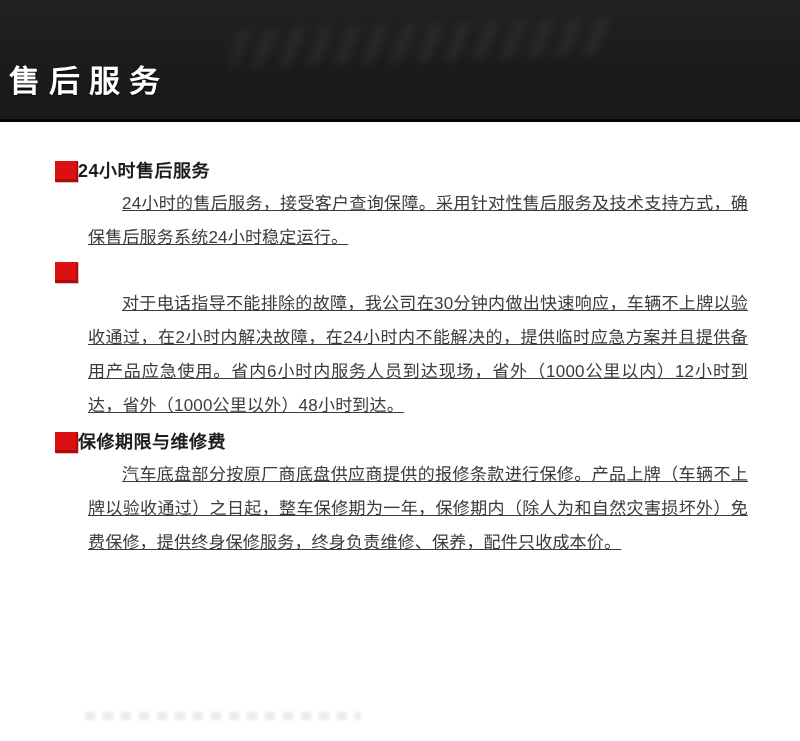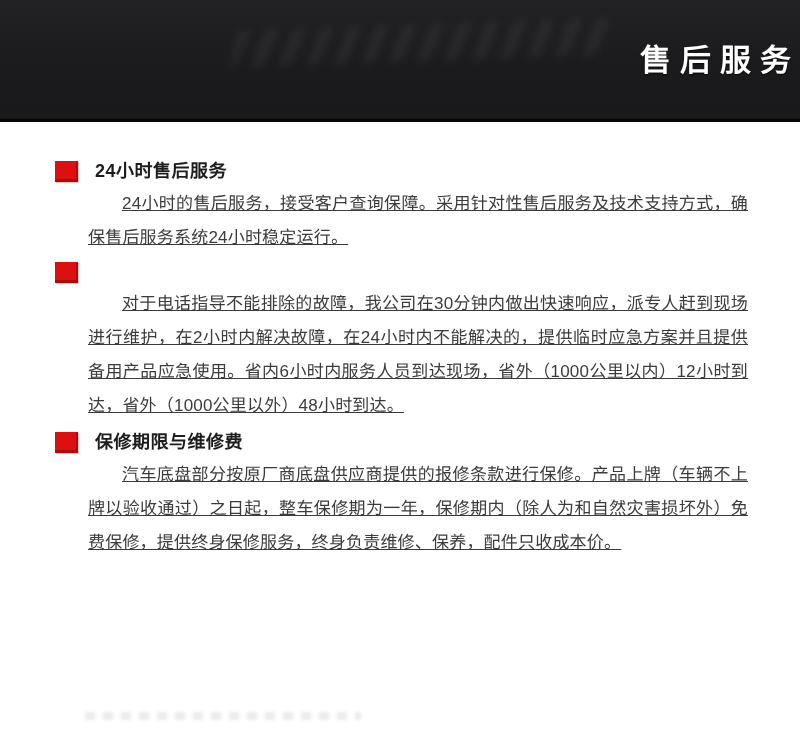--- a/index.html
+++ b/index.html
@@ -15,38 +15,38 @@
     background:var(--page-bg);
     font-family:"Liberation Sans","DejaVu Sans",sans-serif;
     -webkit-font-smoothing:antialiased;
   }
   .page{position:relative;width:800px;height:741px;}
   
   .hero{
     position:relative;height:122px;box-sizing:border-box;
     background:linear-gradient(180deg,#222224 0%,#1b1b1d 55%,#19191b 100%);
     border-bottom:3px solid #060606;
-    display:flex;align-items:flex-end;justify-content:flex-end;
-    padding-bottom:39px;
+    display:flex;align-items:flex-end;justify-content:flex-start;
+    padding-bottom:18px;
   }
   .hero-title{
     margin:0;color:#fff;font-size:31px;font-weight:700;
     letter-spacing:9px;text-indent:9px;
     text-shadow:0 1px 2px rgba(0,0,0,.8);
   }
   .hero-watermark{
     position:absolute;left:235px;top:24px;width:370px;height:38px;
     background:repeating-linear-gradient(100deg,rgba(90,90,90,.55) 0 13px,transparent 13px 27px);
     filter:blur(4px);transform:skewX(-14deg) rotate(-2deg);
     opacity:.35;pointer-events:none;
   }
   
   .content{padding:30px 52px 0 55px;}
   .section{margin-bottom:4px;}
-  .heading-row{display:flex;align-items:center;gap:17px;margin:7px 0 4px 0;}
+  .heading-row{display:flex;align-items:center;margin:7px 0 4px 0;}
   .bullet{
     flex:0 0 auto;width:23px;height:21px;background:var(--red);
     box-shadow:inset -2px -3px 0 rgba(0,0,0,.22), 1px 1px 0 rgba(150,0,0,.25);
   }
   .heading{
     margin:0;font-size:18px;font-weight:700;color:var(--heading-text);
     letter-spacing:.5px;line-height:24px;
   }
   .para{
     margin:0;padding-left:33px;text-indent:2em;
@@ -77,21 +77,21 @@
       <h2 class="heading">24小时售后服务</h2>
     </div>
   <p class="para">24小时的售后服务，接受客户查询保障。采用针对性售后服务及技术支持方式，确保售后服务系统24小时稳定运行。</p>
         </section>
 
 
   <section class="section">
     <div class="heading-row">
       <span class="bullet"></span>
     </div>
-          <p class="para">对于电话指导不能排除的故障，我公司在30分钟内做出快速响应，派专人赶到现场进行维护，在2小时内解决故障，在24小时内不能解决的，提供临时应急方案并且提供备用产品应急使用。省内6小时内服务人员到达现场，省外（1000公里以内）12小时到达，省外（1000公里以外）48小时到达。</p>
+          <p class="para">对于电话指导不能排除的故障，我公司在30分钟内做出快速响应，车辆不上牌以验收通过，在2小时内解决故障，在24小时内不能解决的，提供临时应急方案并且提供备用产品应急使用。省内6小时内服务人员到达现场，省外（1000公里以内）12小时到达，省外（1000公里以外）48小时到达。</p>
         </section>
 
   <section class="section">
     <div class="heading-row">
       <span class="bullet"></span>
       <h2 class="heading">保修期限与维修费</h2>
     </div>
   <p class="para">汽车底盘部分按原厂商底盘供应商提供的报修条款进行保修。产品上牌（车辆不上牌以验收通过）之日起，整车保修期为一年，保修期内（除人为和自然灾害损坏外）免费保修，提供终身保修服务，终身负责维修、保养，配件只收成本价。</p>
         </section>
 </div>

